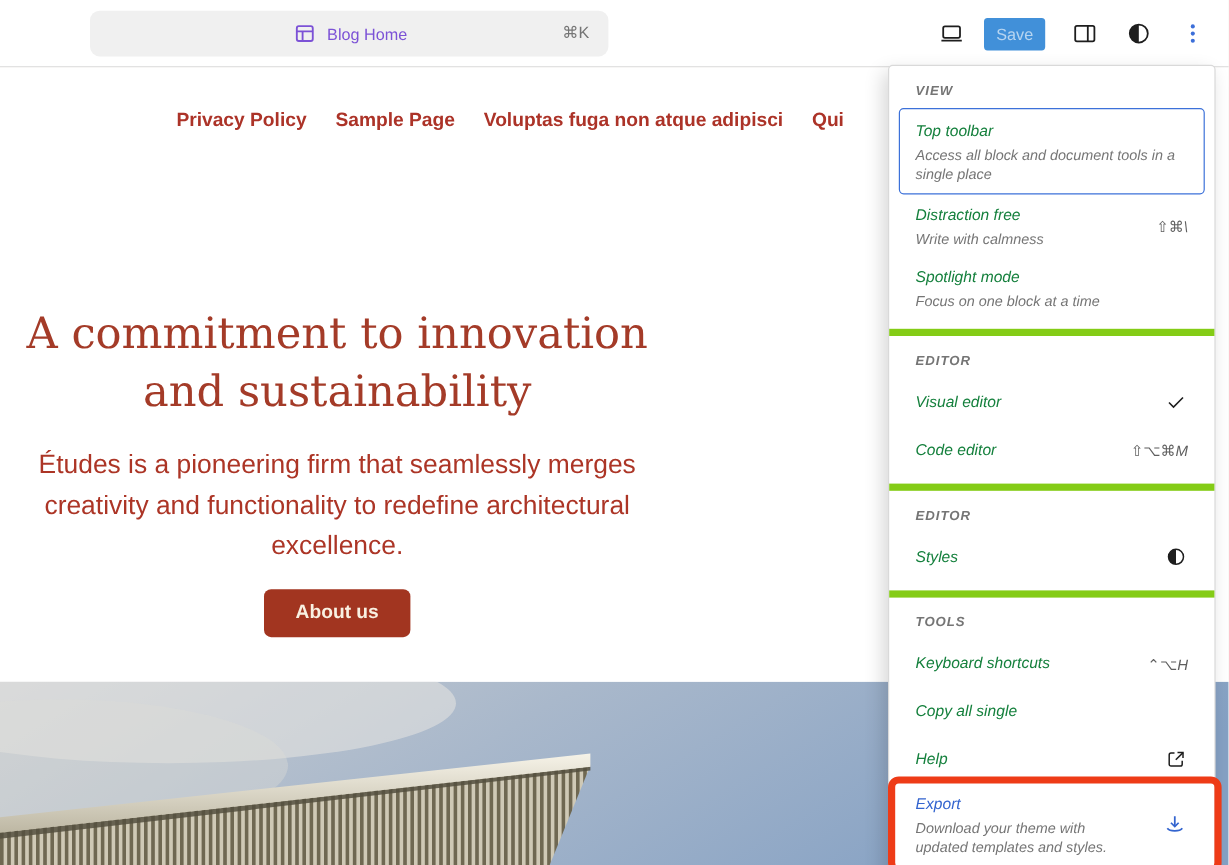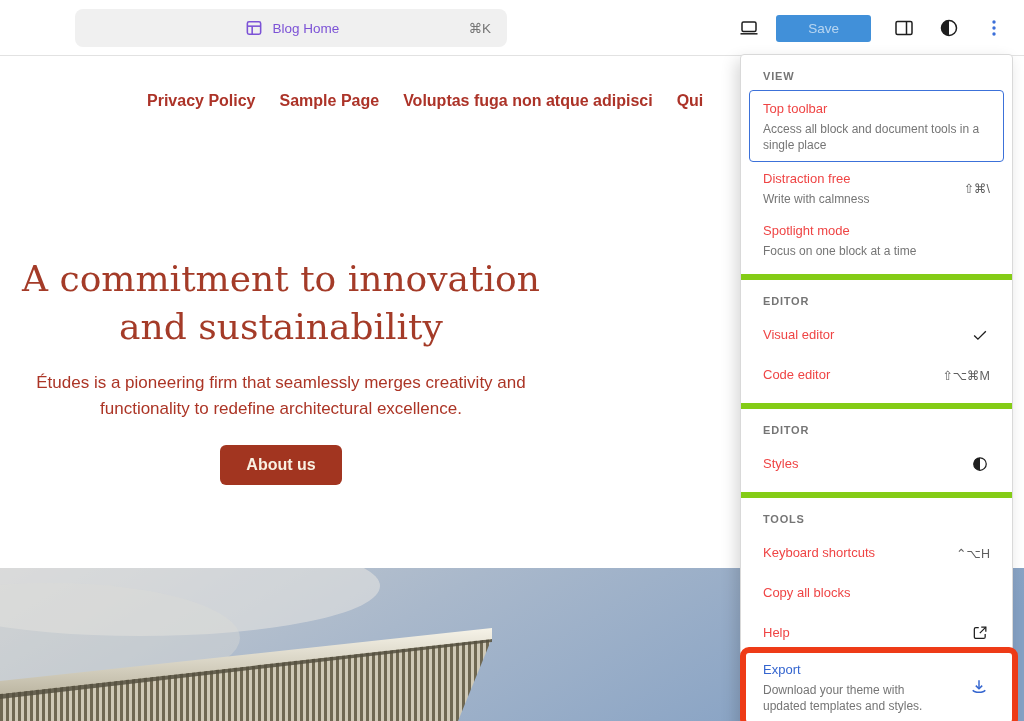--- a/index.html
+++ b/index.html
@@ -24,75 +24,75 @@
   .command-shortcut { position:absolute; right:16px; color:#757575; font-size:13.5px; }
   .topbar-right {
     position:absolute; right:12px; top:10px; height:36px;
     display:flex; align-items:center; gap:9px;
   }
   .icon-btn {
     width:36px; height:36px; display:flex; align-items:center; justify-content:center;
     background:transparent; border:none; cursor:pointer;
   }
   .save-btn {
-    height:27px; padding:0 32px; margin-right:6px;
+    height:27px; padding:0 10px; margin-right:6px;
     background:#4190d9; border:none; border-radius:3px;
     color:rgba(255,255,255,0.62); font-size:13.5px; font-weight:400; cursor:pointer;
   }
   
   .site { position:absolute; left:0; top:56px; width:1024px; height:665px; background:#ffffff; }
   .site-nav {
     position:absolute; left:147px; top:36px;
     display:flex; gap:24px; white-space:nowrap;
   }
   .site-nav a {
     color:#ac3328; font-size:16px; font-weight:600; text-decoration:none; cursor:pointer;
   }
   .hero-heading {
     position:absolute; left:0; top:199px; width:562px; padding:0 12px;
     font-family:"DejaVu Serif","Liberation Serif",serif;
     font-size:36px; line-height:1.32; font-weight:400; color:#a43b28; text-align:center;
   }
   .hero-paragraph {
     position:absolute; left:1px; top:314px; width:560px; padding:0 6px;
-    font-size:17px; line-height:1.55; color:#ac3526; text-align:center;
+    font-size:22px; line-height:1.55; color:#ac3526; text-align:center;
   }
   .hero-cta-wrap { position:absolute; left:0; top:389px; width:562px; text-align:center; }
   .hero-cta {
     display:inline-block; padding:11px 26px;
     background:#a23520; color:#f9f1e2; border:none; border-radius:6px;
-    font-size:16px; font-weight:600; cursor:pointer;
+    font-size:16px; font-weight:600; cursor:pointer;margin-top:46px;
   }
   .photo {
     position:absolute; left:0; top:512px; width:1024px; height:153px; overflow:hidden;
   }
   .photo svg { display:block; width:1024px; height:153px; }
   
   .menu {
     position:absolute; left:740px; top:54px; width:273px; height:700px;
     background:#ffffff; border:1px solid #d9d9d9; border-radius:4px;
     box-shadow:-4px 6px 16px rgba(0,0,0,0.16);
     z-index:40;
   }
-  .menu-group { padding:8px; }
+  .menu-group { padding:8px;font-style:italic; }
   .menu-group + .menu-group { border-top:6px solid #84cc16; }
   .group-label {
     margin:6px 14px 7px; color:#757575; font-size:11px; font-weight:600;
     letter-spacing:0.8px; line-height:14px;
   }
   .menu-item {
     display:flex; align-items:center; gap:8px;
     padding:10px 14px; border-radius:2px; cursor:pointer;
   }
   .menu-item.two-line { padding:7px 14px; align-items:center; }
   .menu-item.focused {
     border:1.5px solid #3c71d9; border-radius:4px; padding:8px 13px;
   }
   .mi-col { flex:1; min-width:0; }
-  .mi-title { color:#ef4444; font-size:13px; line-height:20px; }
+  .mi-title { color:#15803d; font-size:13px; line-height:20px; }
   .mi-title.link { color:#3465cf; }
   .mi-desc { margin-top:2px; color:#757575; font-size:12px; line-height:16px; max-width:185px; }
   .menu-item.focused .mi-desc { max-width:235px; }
   .mi-shortcut { color:#5f5f5f; font-size:12.5px; white-space:nowrap; }
   .mi-end-icon { display:flex; align-items:center; }
   .export-wrap { position:relative; }
   .annotation-ring {
     position:absolute; left:-9px; right:-14px; top:-6px; bottom:-7px;
     border:6px solid #ee3b17; border-radius:9px; pointer-events:none; z-index:5;
   }
@@ -263,21 +263,21 @@
 
     <div class="menu-item">
       <div class="mi-col">
         <div class="mi-title">Keyboard shortcuts</div>
       </div>
       <div class="mi-shortcut">⌃⌥H</div>
     </div>
 
     <div class="menu-item">
       <div class="mi-col">
-        <div class="mi-title">Copy all blocks</div>
+        <div class="mi-title">Copy all single</div>
       </div>
     </div>
 
     <div class="menu-item">
       <div class="mi-col">
         <div class="mi-title">Help</div>
       </div>
       <div class="mi-end-icon">
         <svg width="20" height="20" viewBox="0 0 24 24" fill="none" stroke="#1e1e1e" stroke-width="1.5">
           <path d="M10.5 5.5H7A1.8 1.8 0 0 0 5.2 7.3v9.4A1.8 1.8 0 0 0 7 18.5h9.4a1.8 1.8 0 0 0 1.8-1.8v-3.5"></path>

